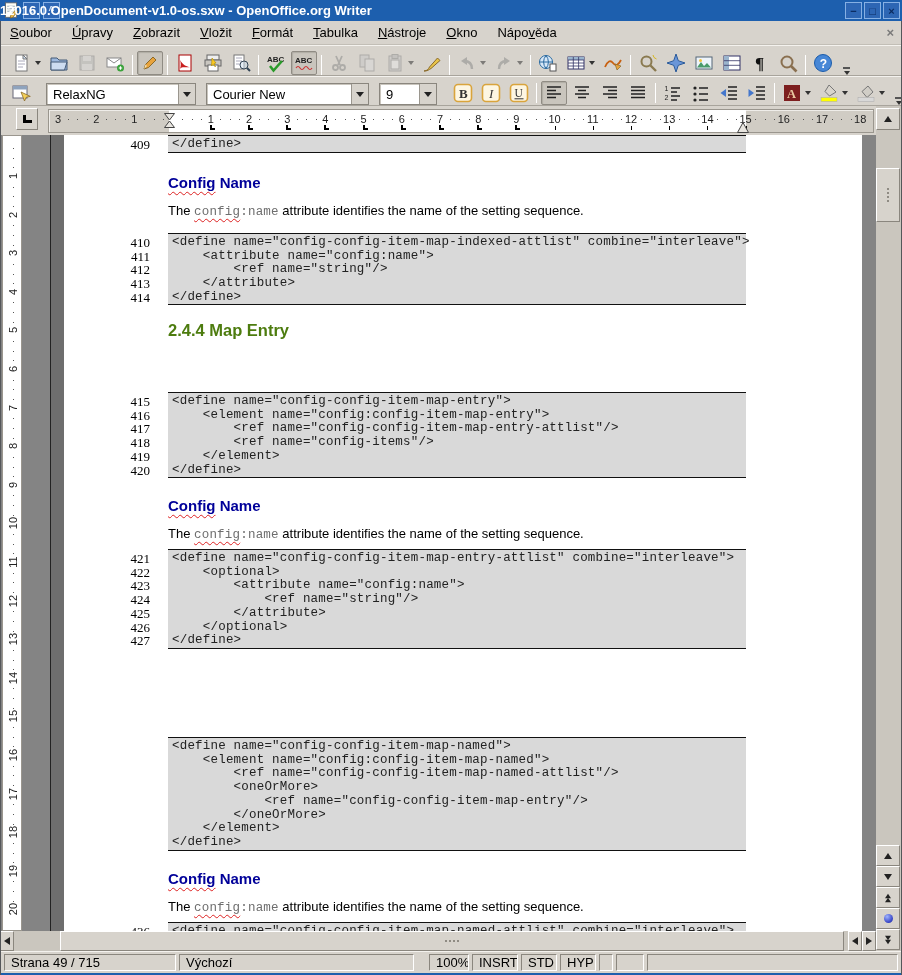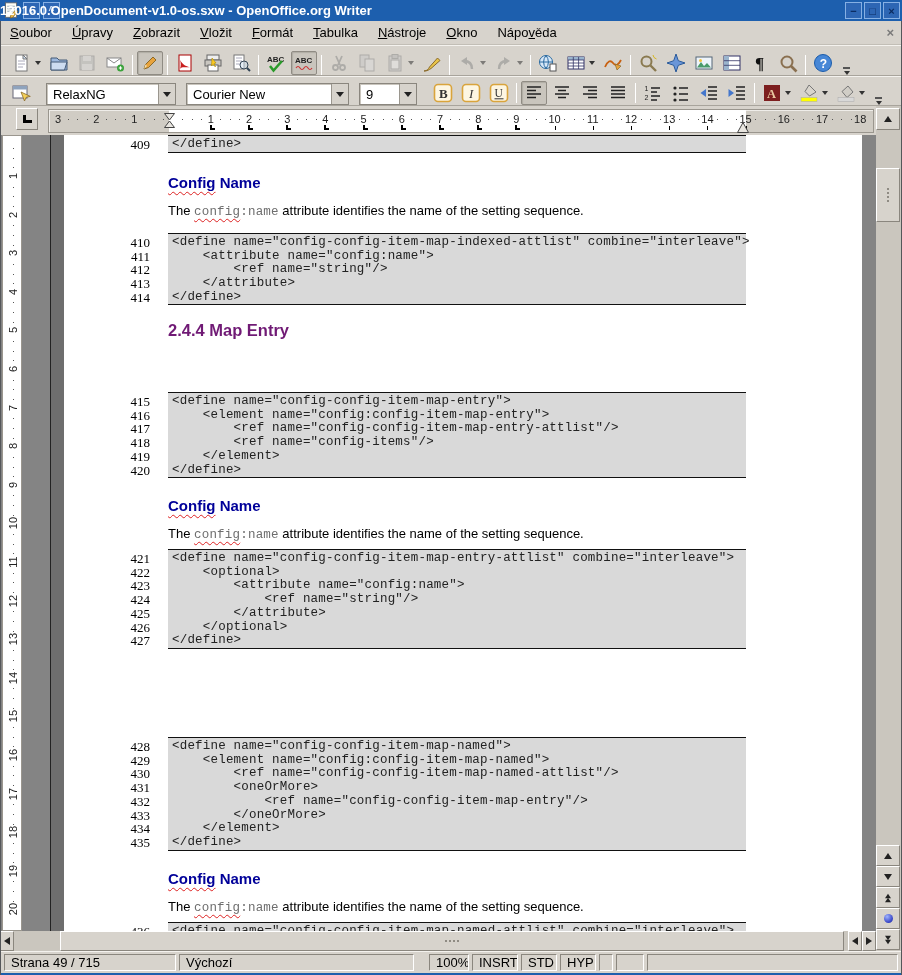--- a/index.html
+++ b/index.html
@@ -61,21 +61,21 @@
   .shadowband{position:absolute;left:50px;top:0;width:14px;height:100%;background:#6e6e6e;border-left:1px solid #222;}
   .page{position:absolute;left:64px;top:0;width:798px;height:796px;background:#fff;overflow:hidden;}
   .code-sec{position:relative;margin-left:104px;width:578px;background:#d9d9d9;
             border-top:1px solid #111;border-bottom:1px solid #111;padding:2px 0 0 4px;}
   .cline{font-family:"Liberation Mono","DejaVu Sans Mono",monospace;font-size:12.5px;line-height:13.7px;
          letter-spacing:.2px;color:#222;white-space:pre;}
   .lnums{position:absolute;left:-104px;top:2px;width:86px;text-align:right;}
   .lnum{font-family:"Liberation Serif","DejaVu Serif",serif;font-size:13px;line-height:13.7px;color:#000;}
   .prose-sec{margin-left:104px;width:578px;}
   .prose-sec .h3{font-size:15px;line-height:16px;font-weight:bold;color:#000099;margin:0 0 12px 0;}
-  .prose-sec .h2{font-size:16.5px;line-height:18px;font-weight:bold;color:#701a75;margin:0 0 13px 0;}
+  .prose-sec .h2{font-size:16.5px;line-height:18px;font-weight:bold;color:#4d7c0f;margin:0 0 13px 0;}
   .prose-sec p{font-size:13px;line-height:16.5px;color:#000;margin:0;}
   .icode{font-family:"Liberation Mono","DejaVu Sans Mono",monospace;font-size:12.5px;color:#6e6e6e;letter-spacing:.2px;}
   .ihl{background:#bfbfbf;color:#333;}
   .sq{text-decoration:underline;text-decoration-style:wavy;text-decoration-color:#d22;
       text-decoration-thickness:1px;text-underline-offset:3px;}
   .sec0{height:18px}.sec1{height:80px;padding-top:22px}.sec2{height:72px}.sec3{height:87px;padding-top:16px}
   .sec4{height:86px}.sec5{height:71px;padding-top:20px}.sec6{height:100px}.sec7{height:88px;padding-top:16px}
   .sec8{height:114px}.sec9{height:71px;padding-top:20px}.sec10{height:30px}
   
   .sbtn{background:#d7d3cc;border:1px solid;border-color:#fff #8a867e #8a867e #fff;
@@ -390,21 +390,21 @@
   <div class="toolbar" id="toolbar2">
     <span class="tbtn">
       <span>
           <svg width="20" height="20" viewBox="0 0 20 20">
             <rect x="1" y="3" width="14" height="12" fill="#fff" stroke="#667"></rect>
             <rect x="1" y="3" width="14" height="3.5" fill="#8fa3bd"></rect>
             <path d="M9 9l3.5 9 1.8-3.8 4-.8z" fill="#f3d05a" stroke="#8a6a2a" stroke-width=".8"></path>
           </svg>
         </span>
     </span>
-    <span class="combo" style="width:130px;margin-left:10px">
+    <span class="combo" style="width:150px;margin-left:10px">
       <span class="val">RelaxNG</span>
       <span class="cbtn">
           <span class="tri"></span>
         </span>
     </span>
     <span class="combo" style="width:163px;margin-left:10px">
       <span class="val">Courier New</span>
       <span class="cbtn">
           <span class="tri"></span>
         </span>
@@ -801,30 +801,20 @@
           <div class="cline">    &lt;optional&gt;</div>
           <div class="cline">        &lt;attribute name="config:name"&gt;</div>
           <div class="cline">            &lt;ref name="string"/&gt;</div>
           <div class="cline">        &lt;/attribute&gt;</div>
           <div class="cline">    &lt;/optional&gt;</div>
           <div class="cline">&lt;/define&gt;</div>
         </div>
         <div class="prose-sec sec7">
         </div>
         <div class="code-sec sec8">
-          <div class="lnums">
-            <div class="lnum">428</div>
-            <div class="lnum">429</div>
-            <div class="lnum">430</div>
-            <div class="lnum">431</div>
-            <div class="lnum">432</div>
-            <div class="lnum">433</div>
-            <div class="lnum">434</div>
-            <div class="lnum">435</div>
-          </div>
           <div class="cline">&lt;define name="config-config-item-map-named"&gt;</div>
           <div class="cline">    &lt;element name="config:config-item-map-named"&gt;</div>
           <div class="cline">        &lt;ref name="config-config-item-map-named-attlist"/&gt;</div>
           <div class="cline">        &lt;oneOrMore&gt;</div>
           <div class="cline">            &lt;ref name="config-config-item-map-entry"/&gt;</div>
           <div class="cline">        &lt;/oneOrMore&gt;</div>
           <div class="cline">    &lt;/element&gt;</div>
           <div class="cline">&lt;/define&gt;</div>
         </div>
         <div class="prose-sec sec9">

